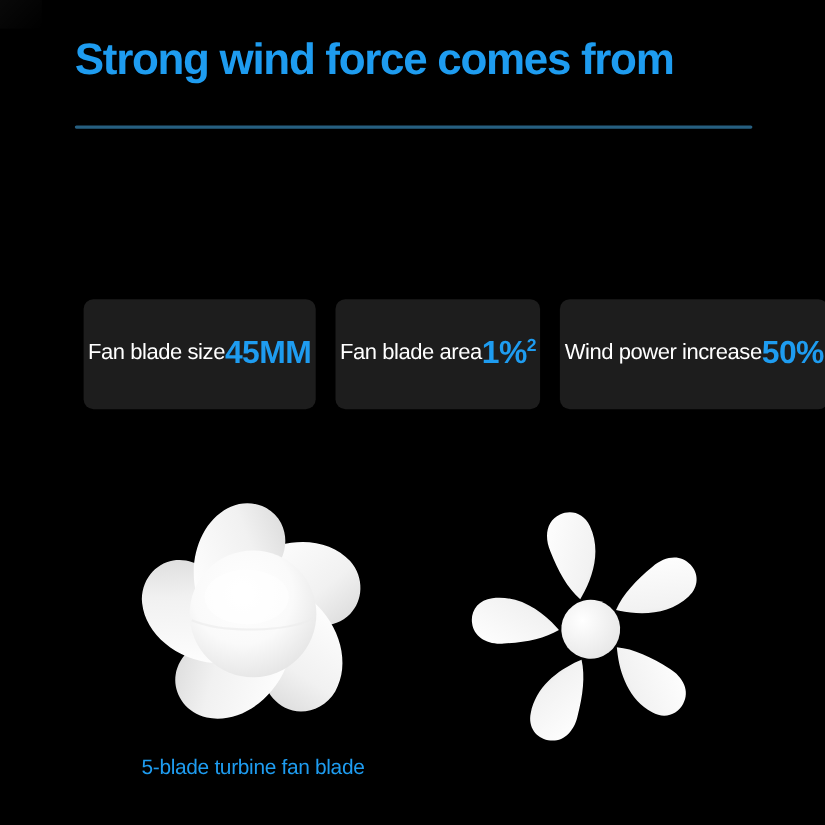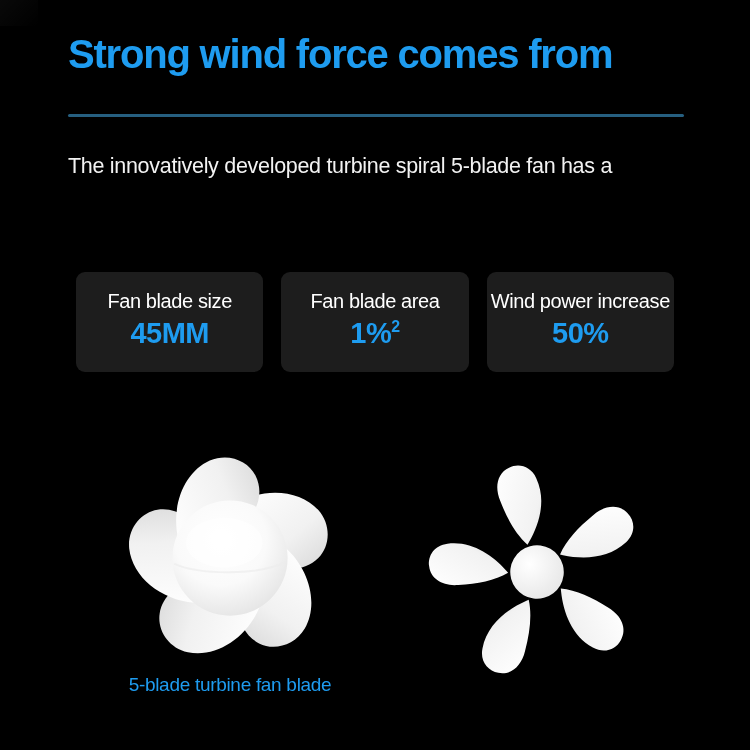--- a/index.html
+++ b/index.html
@@ -74,21 +74,21 @@
     left:76px; top:272px;
     width:598px; height:100px;
     display:flex;
     gap:18px;
   }
   .card {
     flex:1 1 0;
     background:#1d1d1d;
     border-radius:9px;
     display:flex;
-    flex-direction:column;
+    flex-direction:row;
     align-items:center;
     justify-content:center;
     padding:6px 4px 10px 4px;
   }
   .card-label {
     font-size:20px;
     font-weight:400;
     color:#ffffff;
     letter-spacing:-0.4px;
     white-space:nowrap;
@@ -116,21 +116,21 @@
     width:750px; height:270px;
   }
   .fan-wrap { position:absolute; }
   .fan-left  { left:105px; top:20px;  width:250px; height:240px; }
   .fan-right { left:425px; top:45px;  width:225px; height:215px; }
   .fan-wrap svg { width:100%; height:100%; display:block; }
 
   
   .caption {
     position:absolute;
-    top:674px;
+    top:688px;
     font-size:19px;
     letter-spacing:-0.3px;
     white-space:nowrap;
   }
   .caption-left {
     left:0; width:460px;
     text-align:center;
     color:#1E9CF0;
     font-weight:400;
   }
@@ -148,21 +148,20 @@
 
 <div class="page">
 
   <div class="sheen"></div>
 
   <div class="headline">Strong wind force comes from</div>
 
   <div class="divider"></div>
 
   <div class="subtitle">
-    <span class="ln">The innovatively developed turbine spiral 5-blade fan has a</span>
   </div>
 
   <div class="cards">
 
     <div class="card">
       <div class="card-label">Fan blade size</div>
       <div class="card-value"><span>45MM</span></div>
     </div>
 
     <div class="card">

